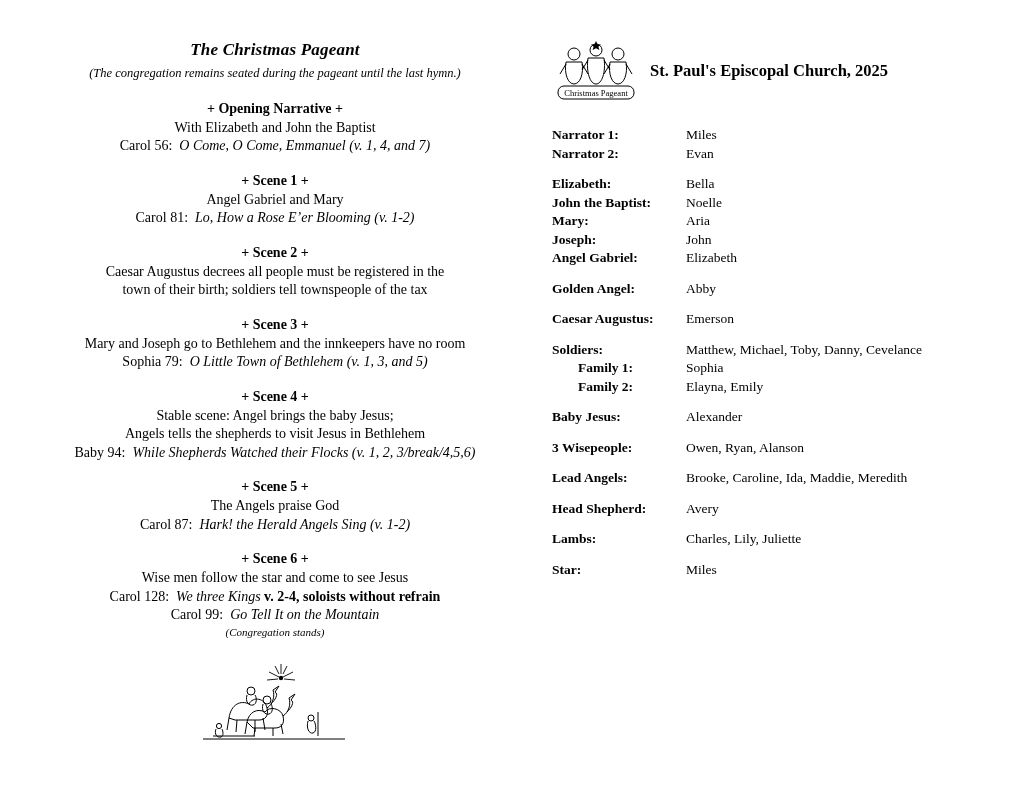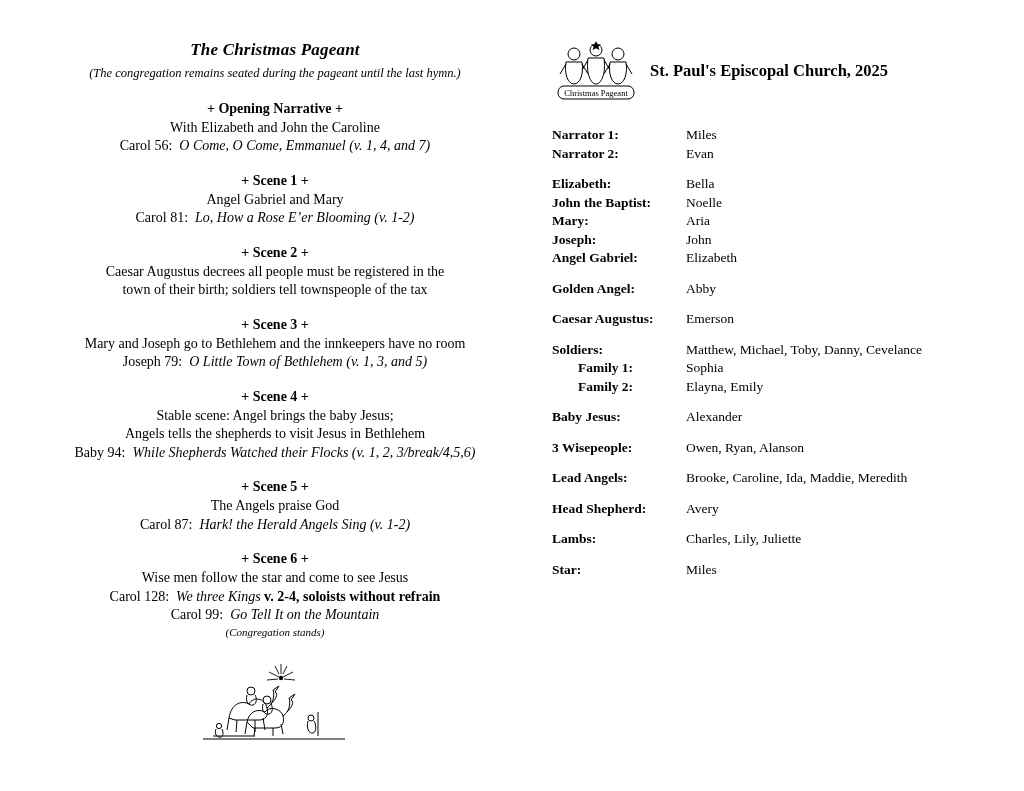--- a/index.html
+++ b/index.html
@@ -130,37 +130,37 @@
 <body>
 
 <div class="page">
 
   <div class="left-col">
     <div class="program-title">The Christmas Pageant</div>
     <div class="program-subtitle">(The congregation remains seated during the pageant until the last hymn.)</div>
     <div id="sections-container">
         <div class="section">
           <div class="section-heading">+ Opening Narrative +</div>
-          <div class="section-line">With Elizabeth and John the Caroline</div>
+          <div class="section-line">With Elizabeth and John the Baptist</div>
           <div class="section-line"><span>Carol 56:</span>&nbsp; <span class="ital">O Come, O Come, Emmanuel</span> <span class="ital">(v. 1, 4, and 7)</span></div>
         </div>
         <div class="section">
           <div class="section-heading">+ Scene 1 +</div>
           <div class="section-line">Angel Gabriel and Mary</div>
           <div class="section-line"><span>Carol 81:</span>&nbsp; <span class="ital">Lo, How a Rose E’er Blooming</span> <span class="ital">(v. 1-2)</span></div>
         </div>
         <div class="section">
           <div class="section-heading">+ Scene 2 +</div>
           <div class="section-line">Caesar Augustus decrees all people must be registered in the</div>
           <div class="section-line">town of their birth; soldiers tell townspeople of the tax</div>
         </div>
         <div class="section">
           <div class="section-heading">+ Scene 3 +</div>
           <div class="section-line">Mary and Joseph go to Bethlehem and the innkeepers have no room</div>
-          <div class="section-line"><span>Joseph 79:</span>&nbsp; <span class="ital">O Little Town of Bethlehem</span> <span class="ital">(v. 1, 3, and 5)</span></div>
+          <div class="section-line"><span>Sophia 79:</span>&nbsp; <span class="ital">O Little Town of Bethlehem</span> <span class="ital">(v. 1, 3, and 5)</span></div>
         </div>
         <div class="section">
           <div class="section-heading">+ Scene 4 +</div>
           <div class="section-line">Stable scene: Angel brings the baby Jesus;</div>
           <div class="section-line">Angels tells the shepherds to visit Jesus in Bethlehem</div>
           <div class="section-line"><span>Baby 94:</span>&nbsp; <span class="ital">While Shepherds Watched their Flocks</span> <span class="ital">(v. 1, 2, 3/break/4,5,6)</span></div>
         </div>
         <div class="section">
           <div class="section-heading">+ Scene 5 +</div>
           <div class="section-line">The Angels praise God</div>

